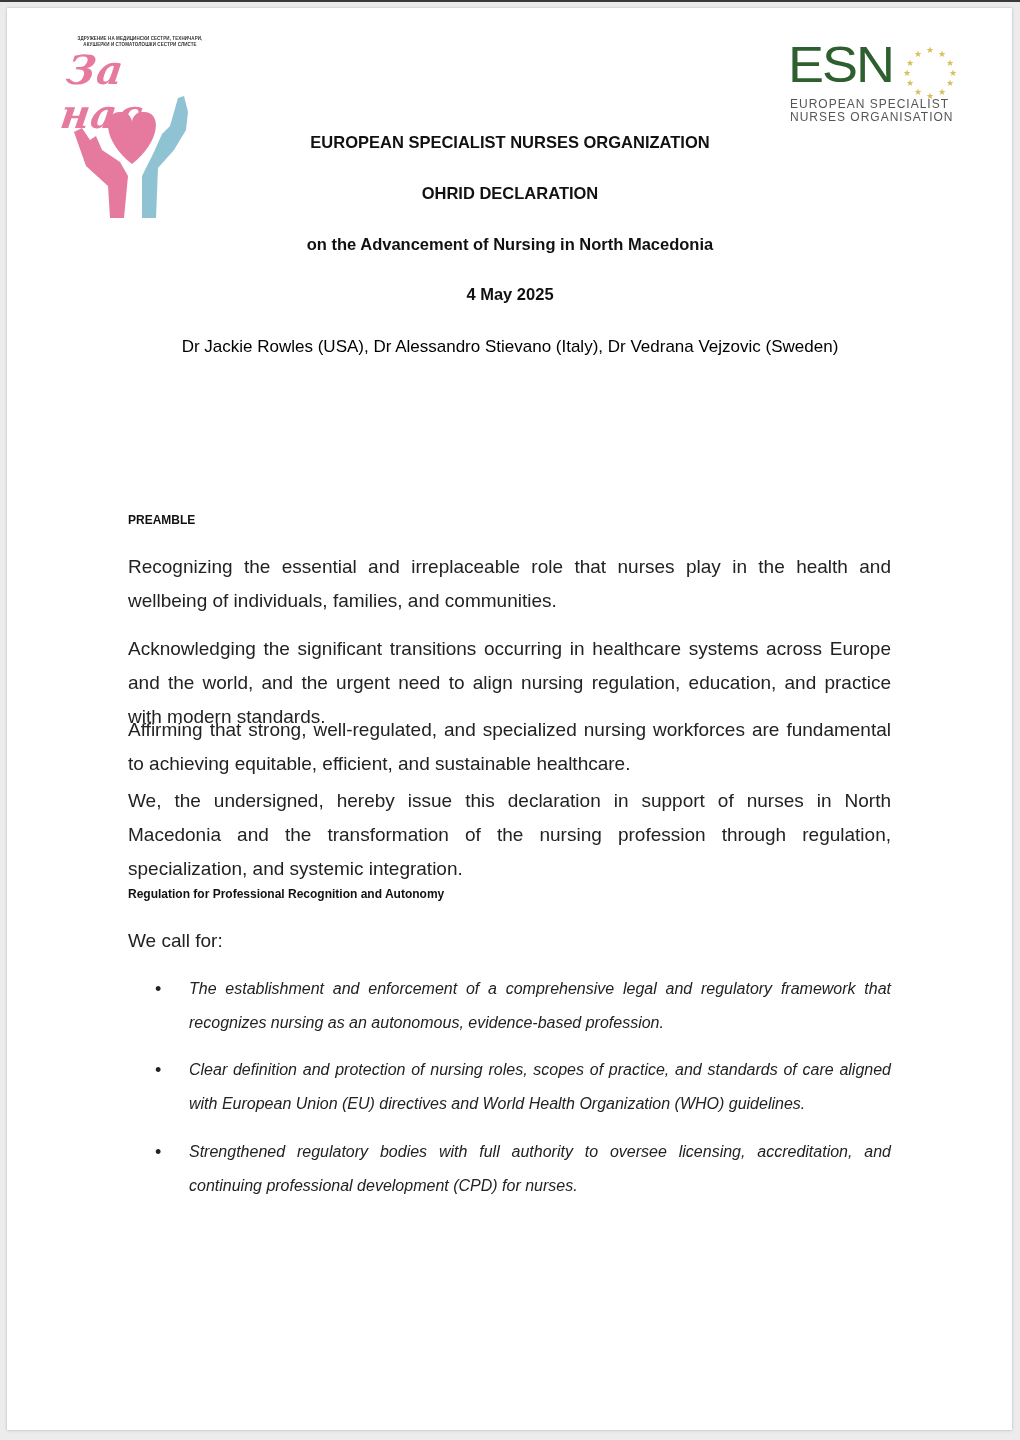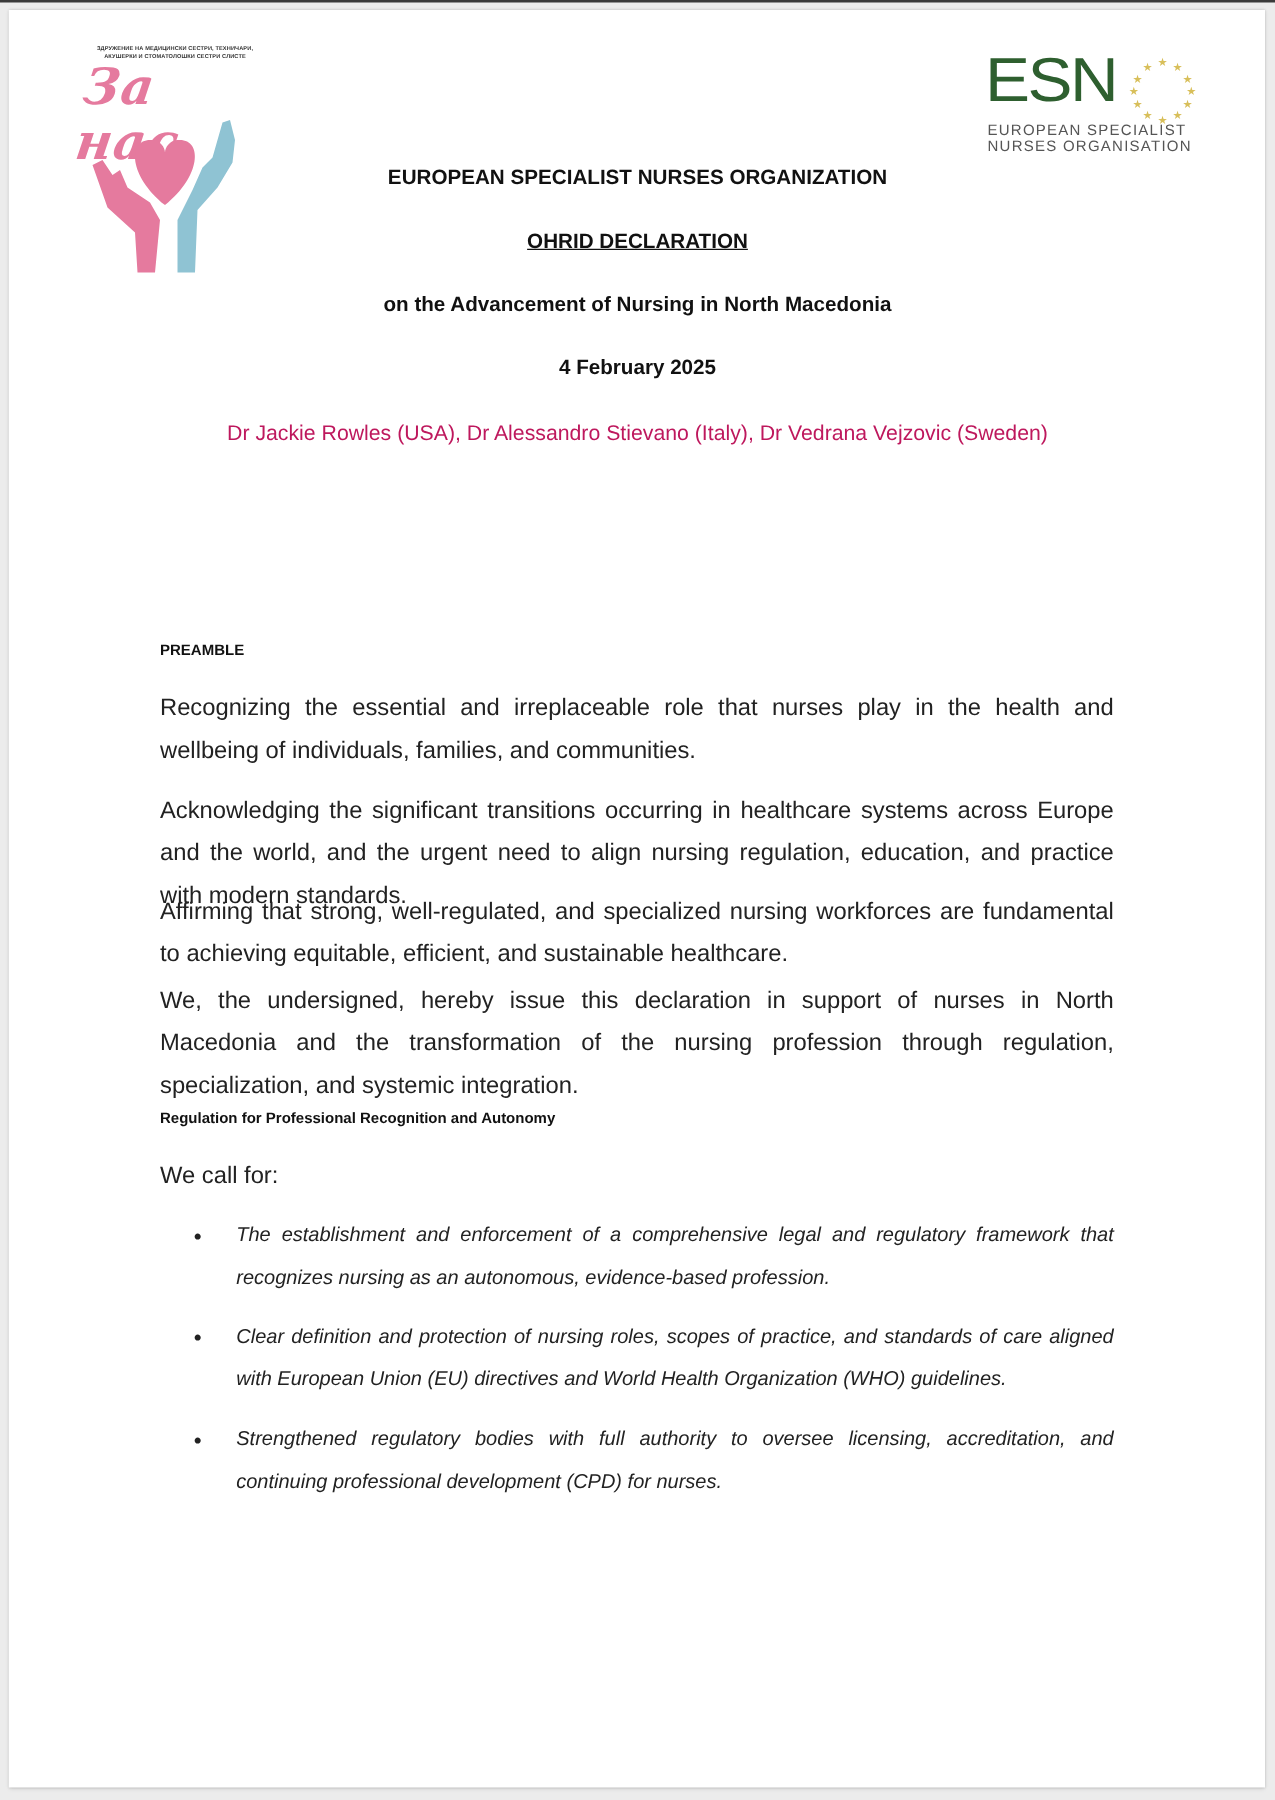--- a/index.html
+++ b/index.html
@@ -51,21 +51,21 @@
     position: absolute; left: 2px; top: 61px; width: 180px;
     font-size: 12px; line-height: 13px; color: #555; letter-spacing: 1px;
   }
   .center {
     position: absolute; left: 0; width: 1020px; text-align: center;
   }
   .title {
     font-weight: bold; font-size: 16.5px; color: #111;
   }
   .authors {
-    font-size: 17px; color: #be185d; line-height: 37px;
+    font-size: 17px; color: #000000; line-height: 37px;
   }
   .body {
     position: absolute; left: 128px; width: 763px;
     font-size: 19px; line-height: 34px; color: #222;
   }
   .para { text-align: justify; text-align-last: left; margin: 0; }
   .heading { font-weight: bold; font-size: 12px; color: #111; }
   .bullet-row { position: absolute; left: 155px; width: 736px; font-size: 16px; line-height: 34px; color: #222; }
   .bullet-dot { position: absolute; left: 0; top: 0; font-size: 18px; }
   .bullet-text { position: absolute; left: 34px; width: 702px; text-align: justify; text-align-last: left; font-style: italic; }
@@ -105,23 +105,23 @@
       <text x="18" y="12">★</text>
     </g>
   </svg>
   <div class="esn-sub">
     <div>EUROPEAN SPECIALIST</div>
     <div>NURSES ORGANISATION</div>
   </div>
 </div>
 
 <div class="center title" style="top:133px;">EUROPEAN SPECIALIST NURSES ORGANIZATION</div>
-<div class="center title" style="top:184px;text-decoration:underline;">OHRID DECLARATION</div>
+<div class="center title" style="top:184px;">OHRID DECLARATION</div>
 <div class="center title" style="top:235px;">on the Advancement of Nursing in North Macedonia</div>
-<div class="center title" style="top:285px;">4 February 2025</div>
+<div class="center title" style="top:285px;">4 May 2025</div>
 
 <div class="center authors" style="top:328px;">
   <div>Dr Jackie Rowles (USA), Dr Alessandro Stievano (Italy), Dr Vedrana Vejzovic (Sweden)</div>
 </div>
 
 <div class="body heading" style="top:503px;">PREAMBLE</div>
 <div class="body" style="top:550px;">
   <p class="para">Recognizing the essential and irreplaceable role that nurses play in the health and wellbeing of individuals, families, and communities.</p>
 </div>
 <div class="body" style="top:632px;">

